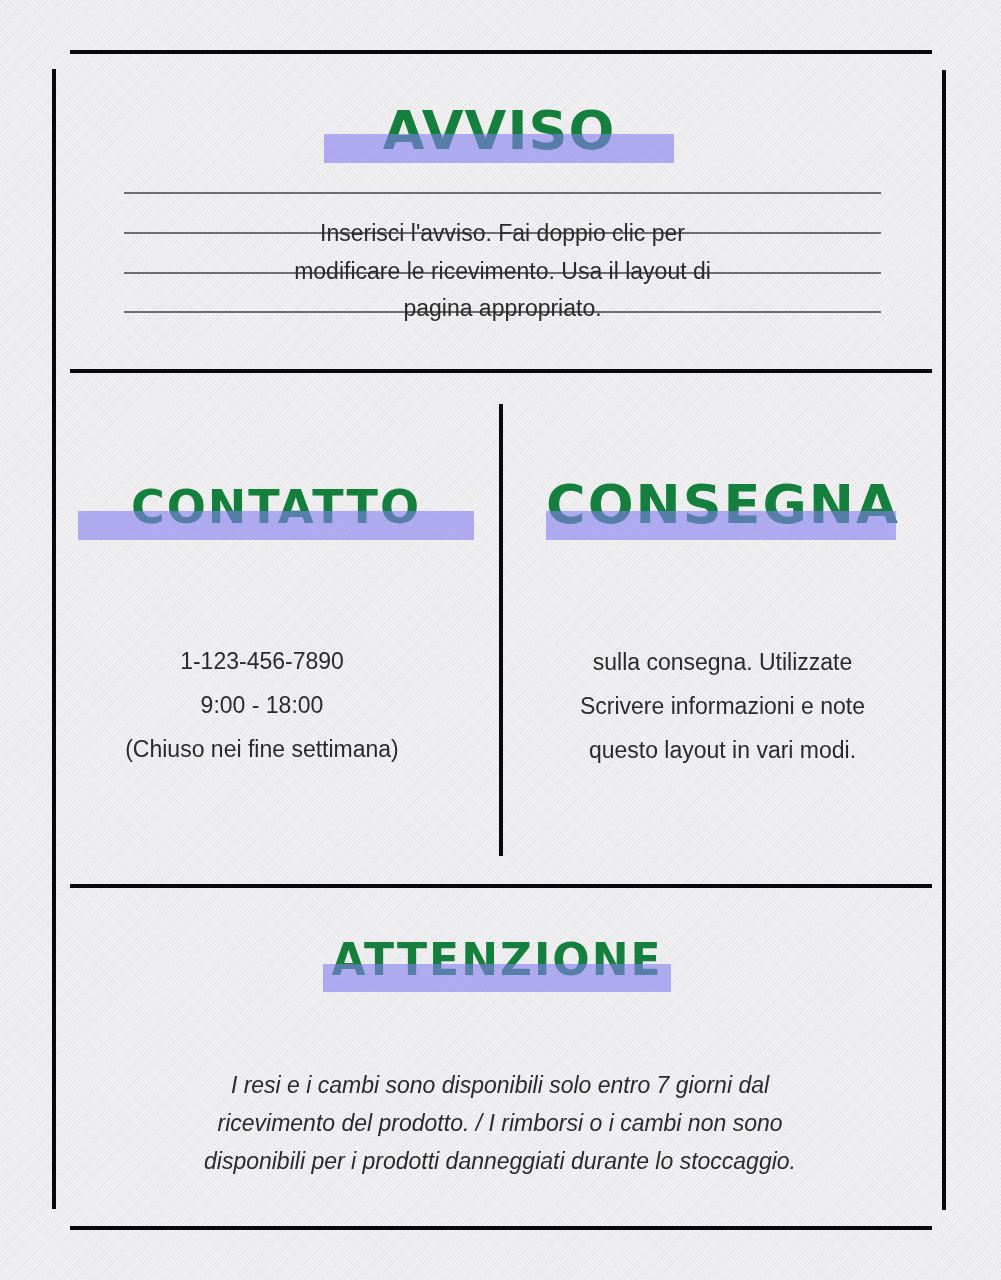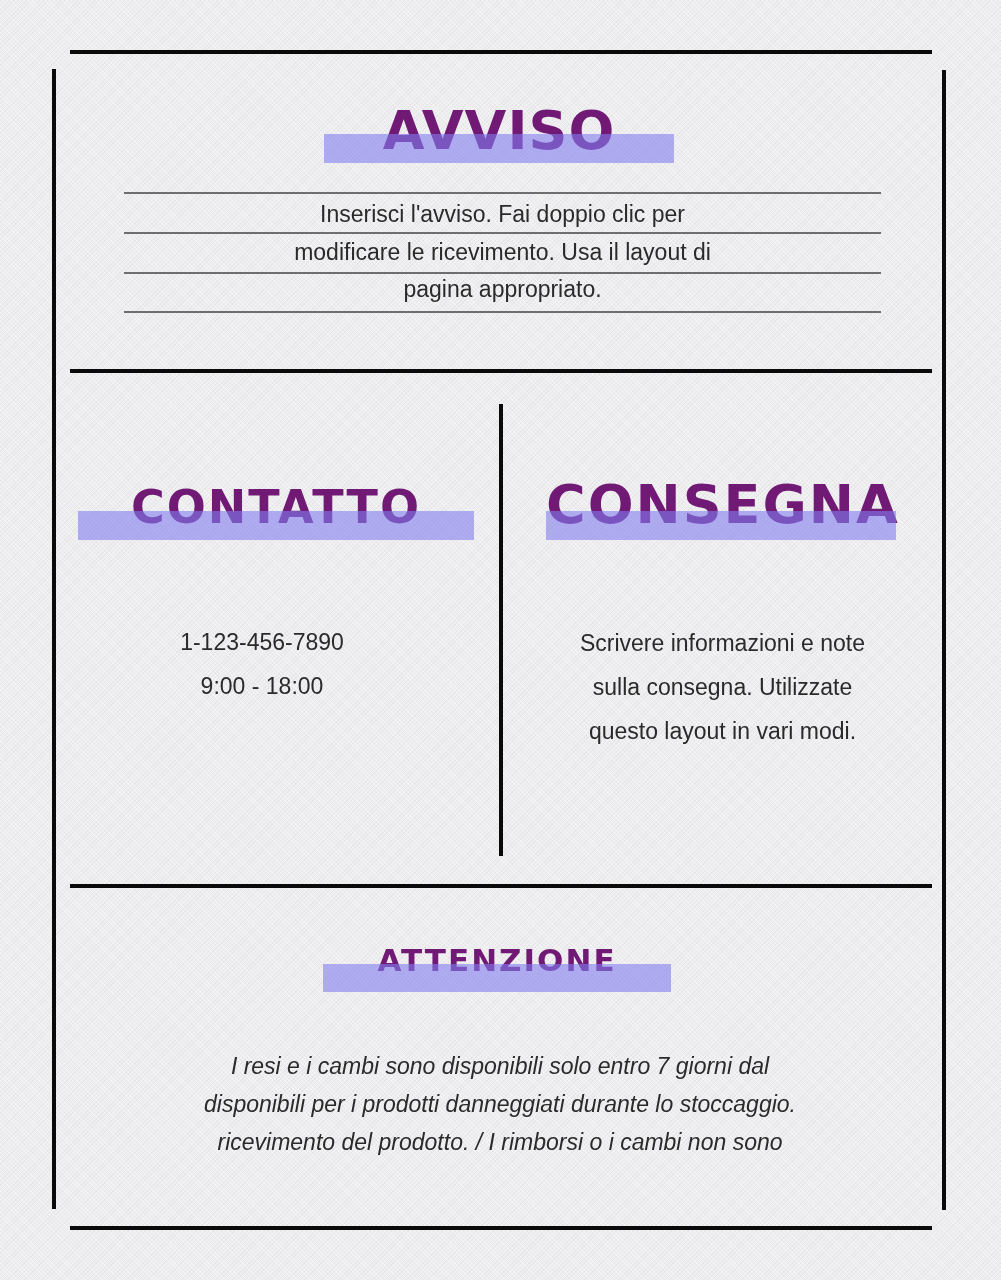--- a/index.html
+++ b/index.html
@@ -9,26 +9,26 @@
       background-image:
         repeating-linear-gradient(45deg, rgba(255,255,255,0.35) 0 1px, transparent 1px 3px),
         repeating-linear-gradient(-45deg, rgba(200,200,205,0.25) 0 1px, transparent 1px 3px);
       font-family: "Liberation Sans", "DejaVu Sans", sans-serif;
       color: #222;
     }
     .line { position: absolute; background: #0a0a0a; }
     .thin { position: absolute; background: #6e6e6e; height: 2px; }
     .title {
       position: absolute; font-family: "DejaVu Sans", sans-serif; font-weight: bold;
-      color: #701a75; text-align: center; letter-spacing: 2px; white-space: nowrap;
+      color: #15803d; text-align: center; letter-spacing: 2px; white-space: nowrap;
     }
     .hl { position: absolute; background: rgba(130,125,240,0.6); }
     .body-text {
       position: absolute; text-align: center; color: #2a2a2a;
-      font-family: "Liberation Sans", sans-serif; font-weight: normal;
+      font-family: "Liberation Sans", sans-serif; font-weight: normal; margin-top: 19px;
     }
     .body-text div { white-space: nowrap; }
   </style>
 </head>
 <body>
 
 <div class="line" style="left:70px;top:50px;width:862px;height:4px;"></div>
 <div class="line" style="left:52px;top:69px;width:4px;height:1140px;"></div>
 <div class="line" style="left:942px;top:70px;width:4px;height:1140px;"></div>
 <div class="line" style="left:70px;top:369px;width:862px;height:4px;"></div>
@@ -52,36 +52,37 @@
   </div>
 </section>
 
 <section>
   <div class="title" style="left:78px;top:472px;width:396px;font-size:46px;line-height:70px;">CONTATTO</div>
   <div class="hl" style="left:78px;top:511px;width:396px;height:29px;"></div>
 
   <div class="body-text" style="left:64px;top:620px;width:396px;font-size:23px;line-height:44px;">
     <div>1-123-456-7890</div>
     <div>9:00 - 18:00</div>
+    <div>(Chiuso nei fine settimana)</div>
   </div>
 </section>
 
 <section>
   <div class="title" style="left:546px;top:470px;width:350px;font-size:54px;line-height:70px;">CONSEGNA</div>
   <div class="hl" style="left:546px;top:511px;width:350px;height:29px;"></div>
 
   <div class="body-text" style="left:530px;top:621px;width:385px;font-size:23px;line-height:44px;">
+    <div>sulla consegna. Utilizzate</div>
     <div>Scrivere informazioni e note</div>
-    <div>sulla consegna. Utilizzate</div>
     <div>questo layout in vari modi.</div>
   </div>
 </section>
 
 <section>
-  <div class="title" style="left:323px;top:930px;width:348px;font-size:31px;line-height:60px;">ATTENZIONE</div>
+  <div class="title" style="left:323px;top:930px;width:348px;font-size:44px;line-height:60px;">ATTENZIONE</div>
   <div class="hl" style="left:323px;top:964px;width:348px;height:28px;"></div>
 
   <div class="body-text" style="left:100px;top:1047px;width:800px;font-size:23px;line-height:38px;font-style:italic;">
     <div>I resi e i cambi sono disponibili solo entro 7 giorni dal</div>
+    <div>ricevimento del prodotto. / I rimborsi o i cambi non sono</div>
     <div>disponibili per i prodotti danneggiati durante lo stoccaggio.</div>
-    <div>ricevimento del prodotto. / I rimborsi o i cambi non sono</div>
   </div>
 </section>
 
 </body></html>

